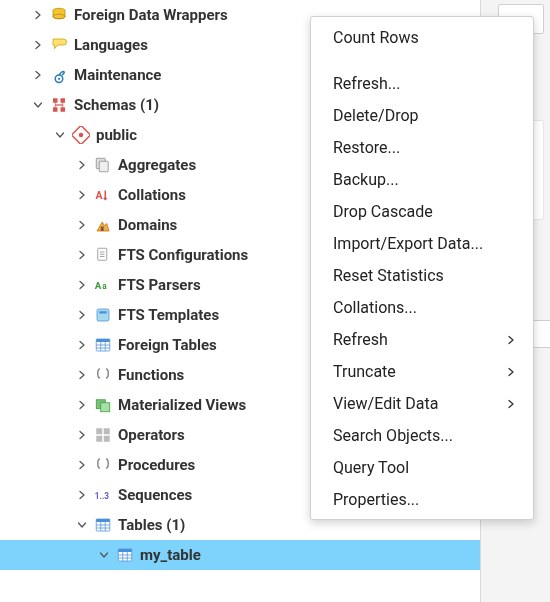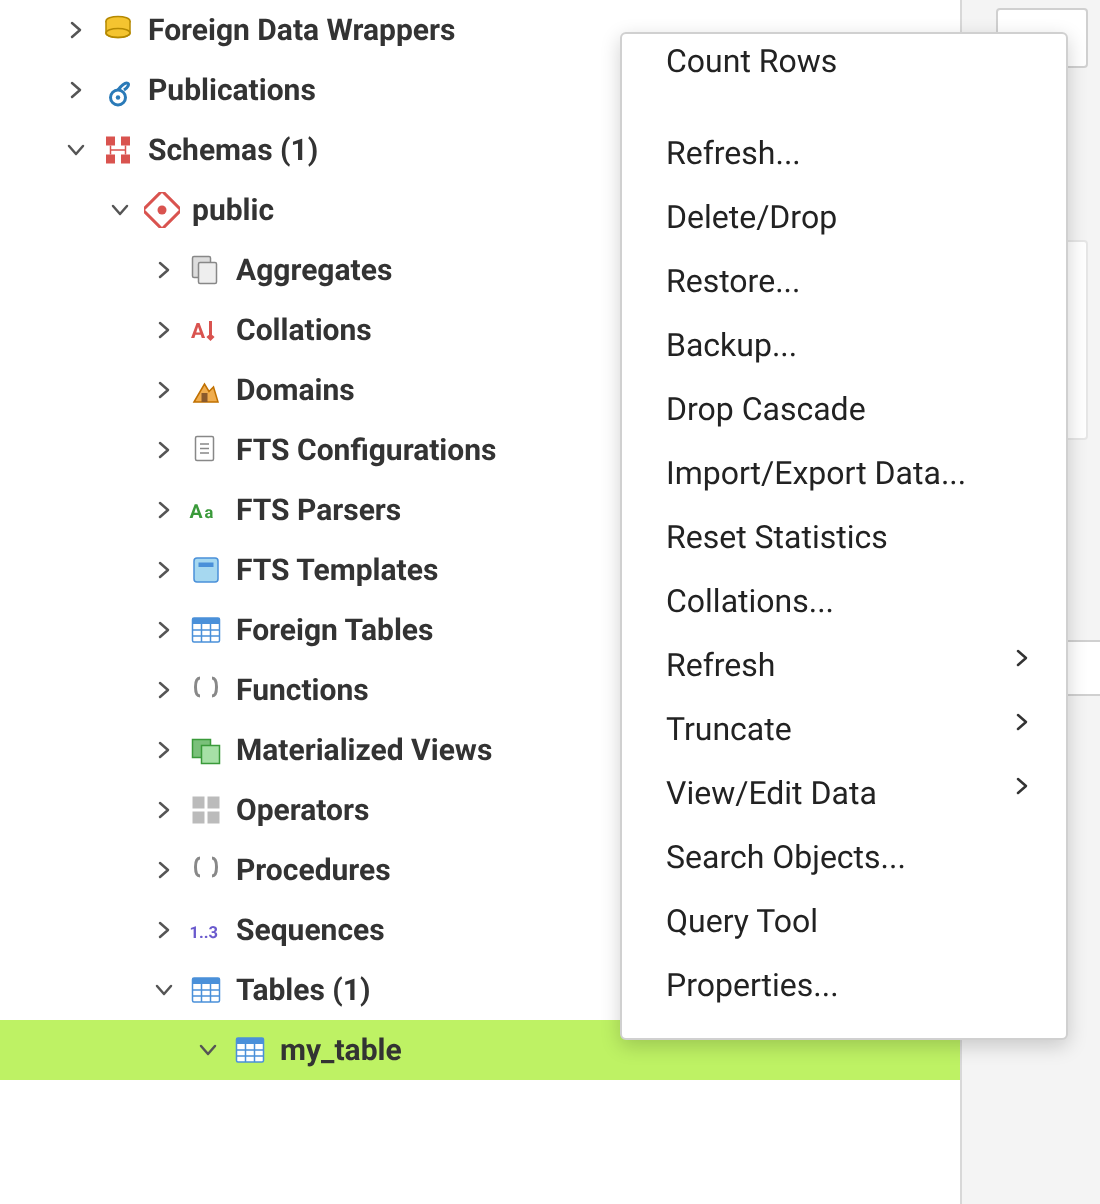--- a/index.html
+++ b/index.html
@@ -28,21 +28,21 @@
   .tree-row {
     display: flex;
     align-items: center;
     height: 30px;
     padding-left: 10px;
     white-space: nowrap;
     color: #333;
     cursor: pointer;
   }
   .tree-row.selected {
-    background: #bef264;
+    background: #7dd3fc;
   }
   .toggle {
     width: 16px;
     height: 16px;
     margin-right: 4px;
     display: flex;
     align-items: center;
     justify-content: center;
     flex: none;
   }
@@ -123,20 +123,21 @@
     background: #fff;
     border: 1px solid #d0d0d0;
     border-radius: 3px;
     box-shadow: 0 3px 10px rgba(0,0,0,0.18);
     padding: 4px 0;
     z-index: 10;
   }
   .menu-item {
     height: 32px;
     display: flex;
+    align-items: center;
     justify-content: space-between;
     padding: 0 18px 0 22px;
     font-size: 16px;
     color: #222;
     cursor: pointer;
   }
   .menu-gap {
     height: 14px;
   }
   .submenu-arrow {
@@ -175,26 +176,40 @@
     </div>
     <div class="tree-row">
       <span class="indent" style="width: 20px;"></span>
       <span class="toggle">
         <svg width="12" height="12" viewBox="0 0 24 24">
           <path d="M8 5l8 7-8 7" fill="none" stroke="#555" stroke-width="2.5" stroke-linecap="round" stroke-linejoin="round" transform="rotate(0 12 12)"></path>
         </svg>
       </span>
       <span class="node-icon">
         <svg width="18" height="18" viewBox="0 0 24 24">
+          <path d="M4 4h14a4 4 0 0 1 0 8H10l-4 5v-5H4z" fill="#ffe070" stroke="#caa000"></path>
+        </svg>
+      </span>
+      <span class="label">Languages</span>
+    </div>
+    <div class="tree-row">
+      <span class="indent" style="width: 20px;"></span>
+      <span class="toggle">
+        <svg width="12" height="12" viewBox="0 0 24 24">
+          <path d="M8 5l8 7-8 7" fill="none" stroke="#555" stroke-width="2.5" stroke-linecap="round" stroke-linejoin="round" transform="rotate(0 12 12)"></path>
+        </svg>
+      </span>
+      <span class="node-icon">
+        <svg width="18" height="18" viewBox="0 0 24 24">
           <circle cx="12" cy="17" r="5" fill="none" stroke="#2a7ab8" stroke-width="2"></circle>
           <path d="M12 12 C18 4 22 8 16 12" fill="none" stroke="#2a7ab8" stroke-width="2"></path>
           <circle cx="12" cy="17" r="1.5" fill="#2a7ab8"></circle>
         </svg>
       </span>
-      <span class="label">Publications</span>
+      <span class="label">Maintenance</span>
     </div>
     <div class="tree-row">
       <span class="indent" style="width: 20px;"></span>
       <span class="toggle">
         <svg width="12" height="12" viewBox="0 0 24 24">
           <path d="M8 5l8 7-8 7" fill="none" stroke="#555" stroke-width="2.5" stroke-linecap="round" stroke-linejoin="round" transform="rotate(90 12 12)"></path>
         </svg>
       </span>
       <span class="node-icon">
         <svg width="18" height="18" viewBox="0 0 24 24">

